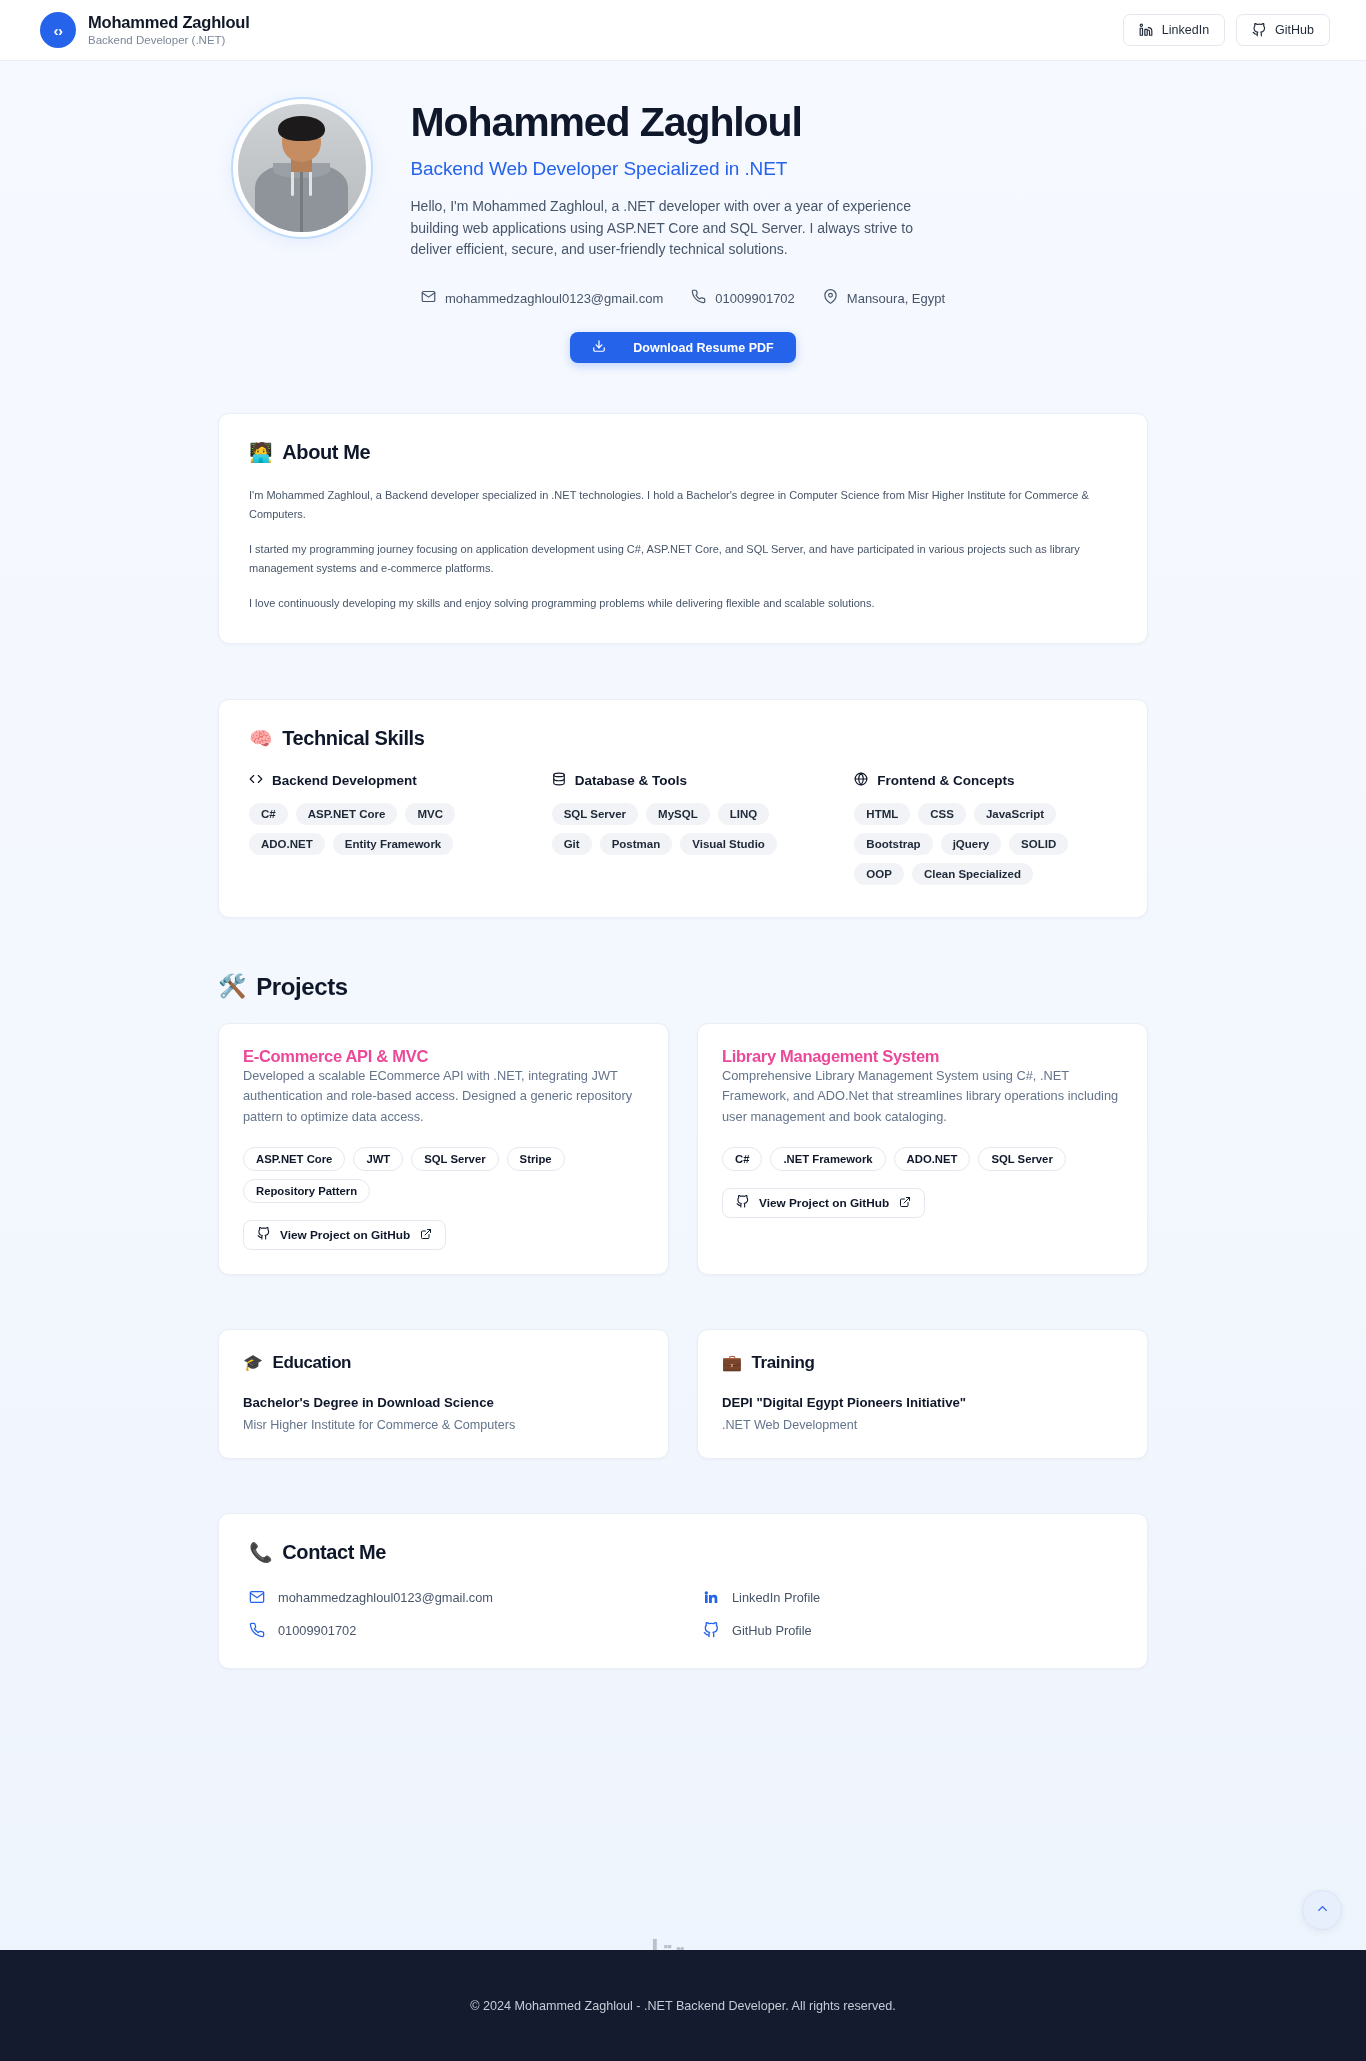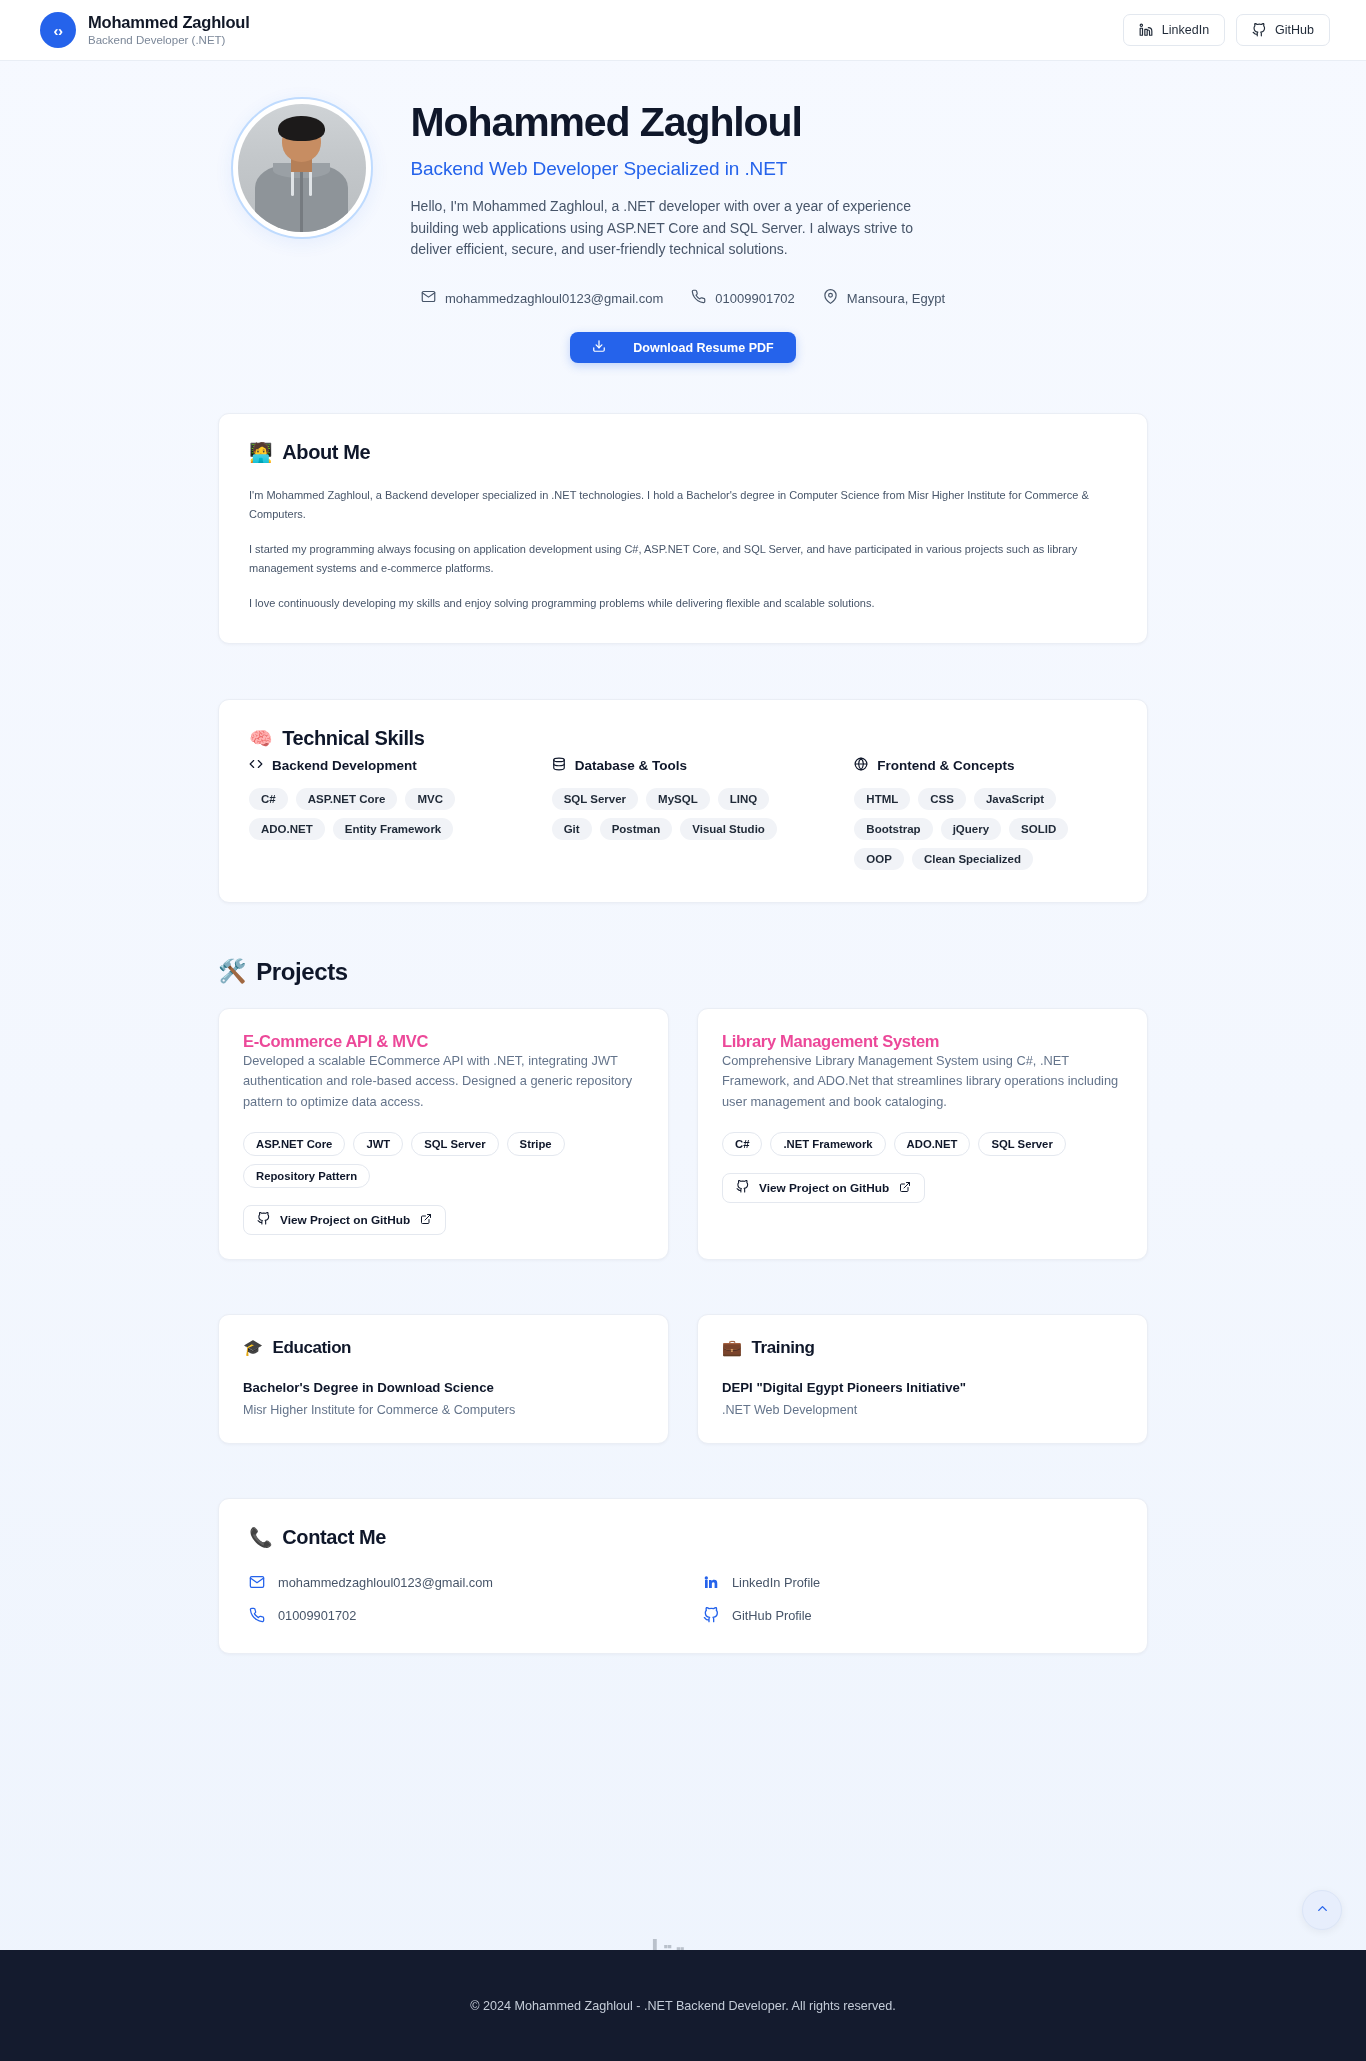--- a/index.html
+++ b/index.html
@@ -137,21 +137,21 @@
   .about { margin-top: 50px; padding: 27px 30px 30px; }
   .about p {
     font-size: 11px; color: #475569; line-height: 1.72;
     margin-top: 16px;
   }
   .about p:first-of-type { margin-top: 22px; }
 
   .skills { margin-top: 55px; padding: 27px 30px 32px; }
   .skill-cols {
     display: grid; grid-template-columns: 1fr 1fr 1fr;
-    gap: 0 40px; margin-top: 7px;
+    gap: 0 40px; margin-top: 22px;
   }
   .skill-head {
     display: flex; align-items: center; gap: 9px;
     font-size: 13.5px; font-weight: 700; color: #0f172a;
   }
   .tag-row { display: flex; flex-wrap: wrap; gap: 8px; margin-top: 14px; }
   .tag {
     background: #f1f3f7; color: #1f2937;
     border-radius: 999px; padding: 5px 12px;
     font-size: 11.5px; font-weight: 700;
@@ -323,21 +323,21 @@
   </div>
 
   <div class="container">
 
     <div class="card about">
       <div class="section-title">
         <span class="emoji">🧑‍💻</span>
         <span>About Me</span>
       </div>
       <p>I'm Mohammed Zaghloul, a Backend developer specialized in .NET technologies. I hold a Bachelor's degree in Computer Science from Misr Higher Institute for Commerce &amp; Computers.</p>
-      <p>I started my programming always focusing on application development using C#, ASP.NET Core, and SQL Server, and have participated in various projects such as library management systems and e-commerce platforms.</p>
+      <p>I started my programming journey focusing on application development using C#, ASP.NET Core, and SQL Server, and have participated in various projects such as library management systems and e-commerce platforms.</p>
       <p>I love continuously developing my skills and enjoy solving programming problems while delivering flexible and scalable solutions.</p>
     </div>
 
     <div class="card skills">
       <div class="section-title">
         <span class="emoji">🧠</span>
         <span>Technical Skills</span>
       </div>
       <div class="skill-cols">
 

